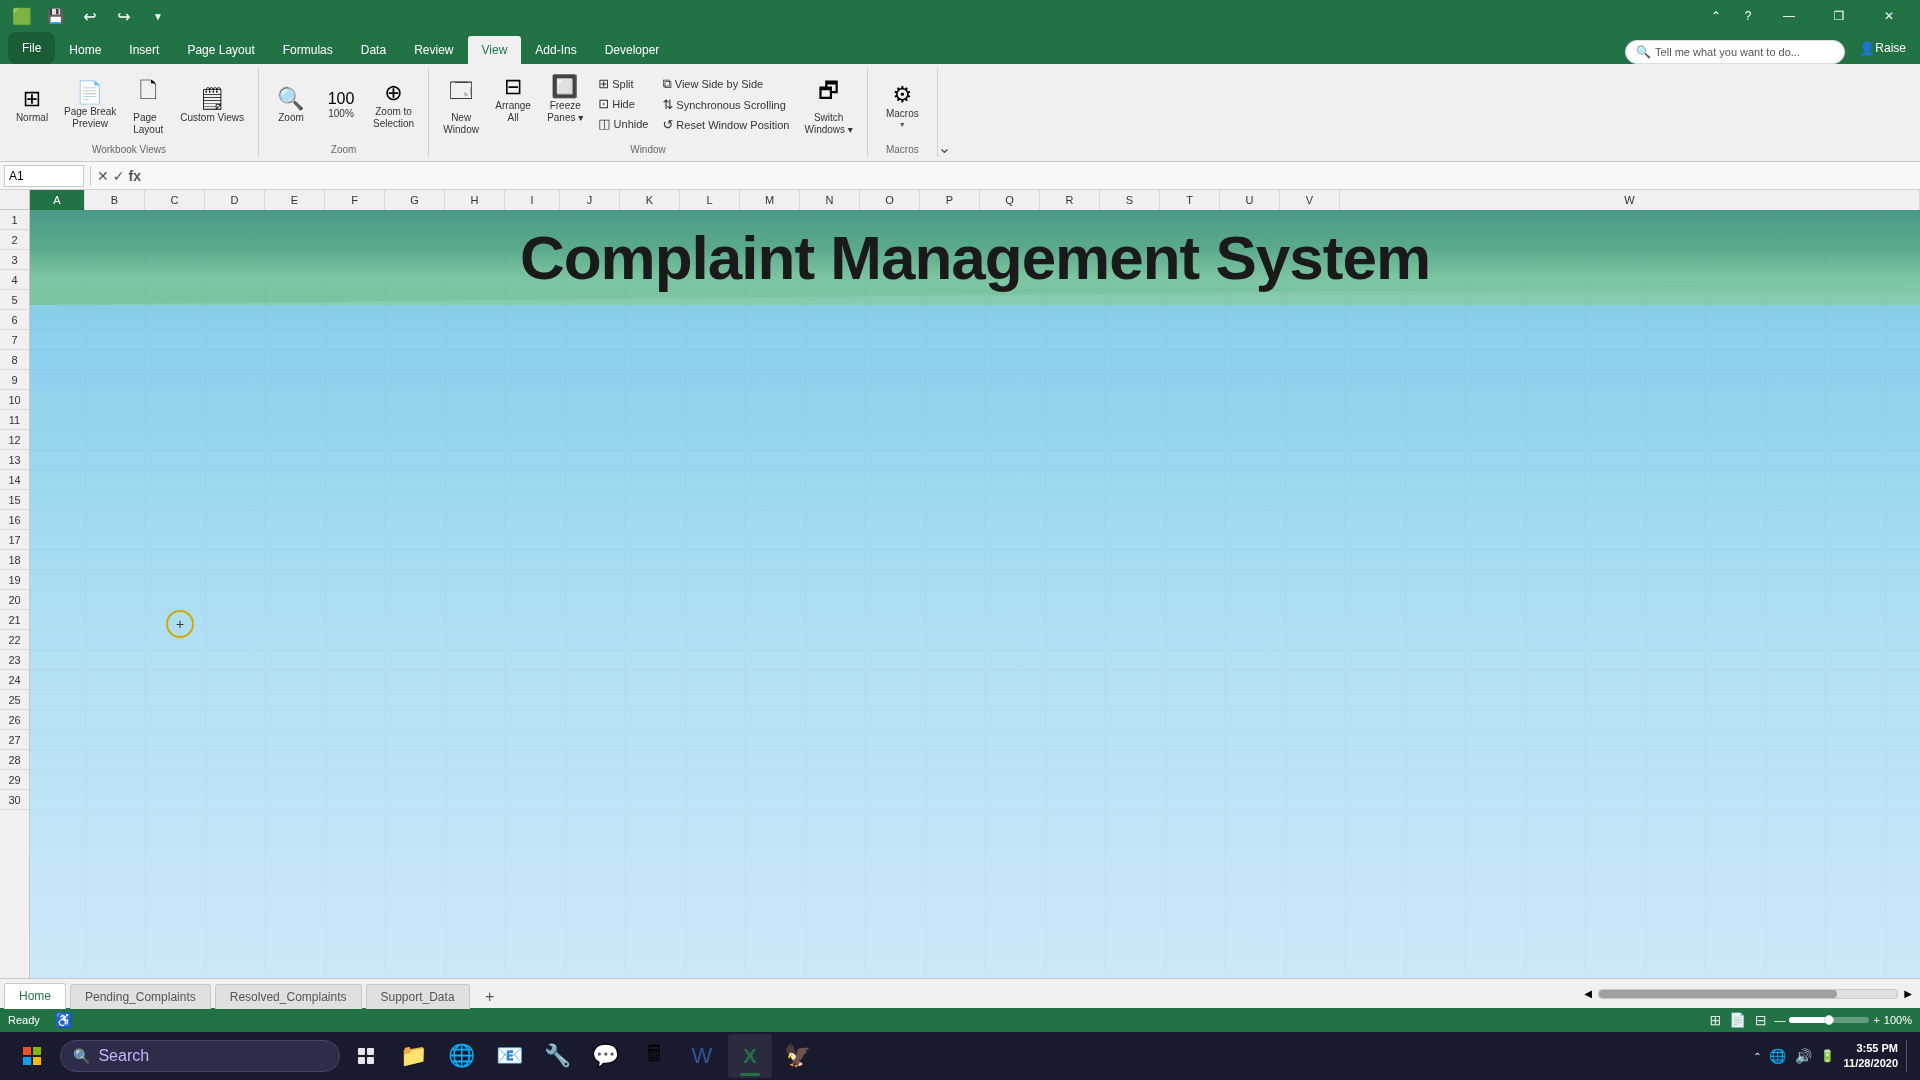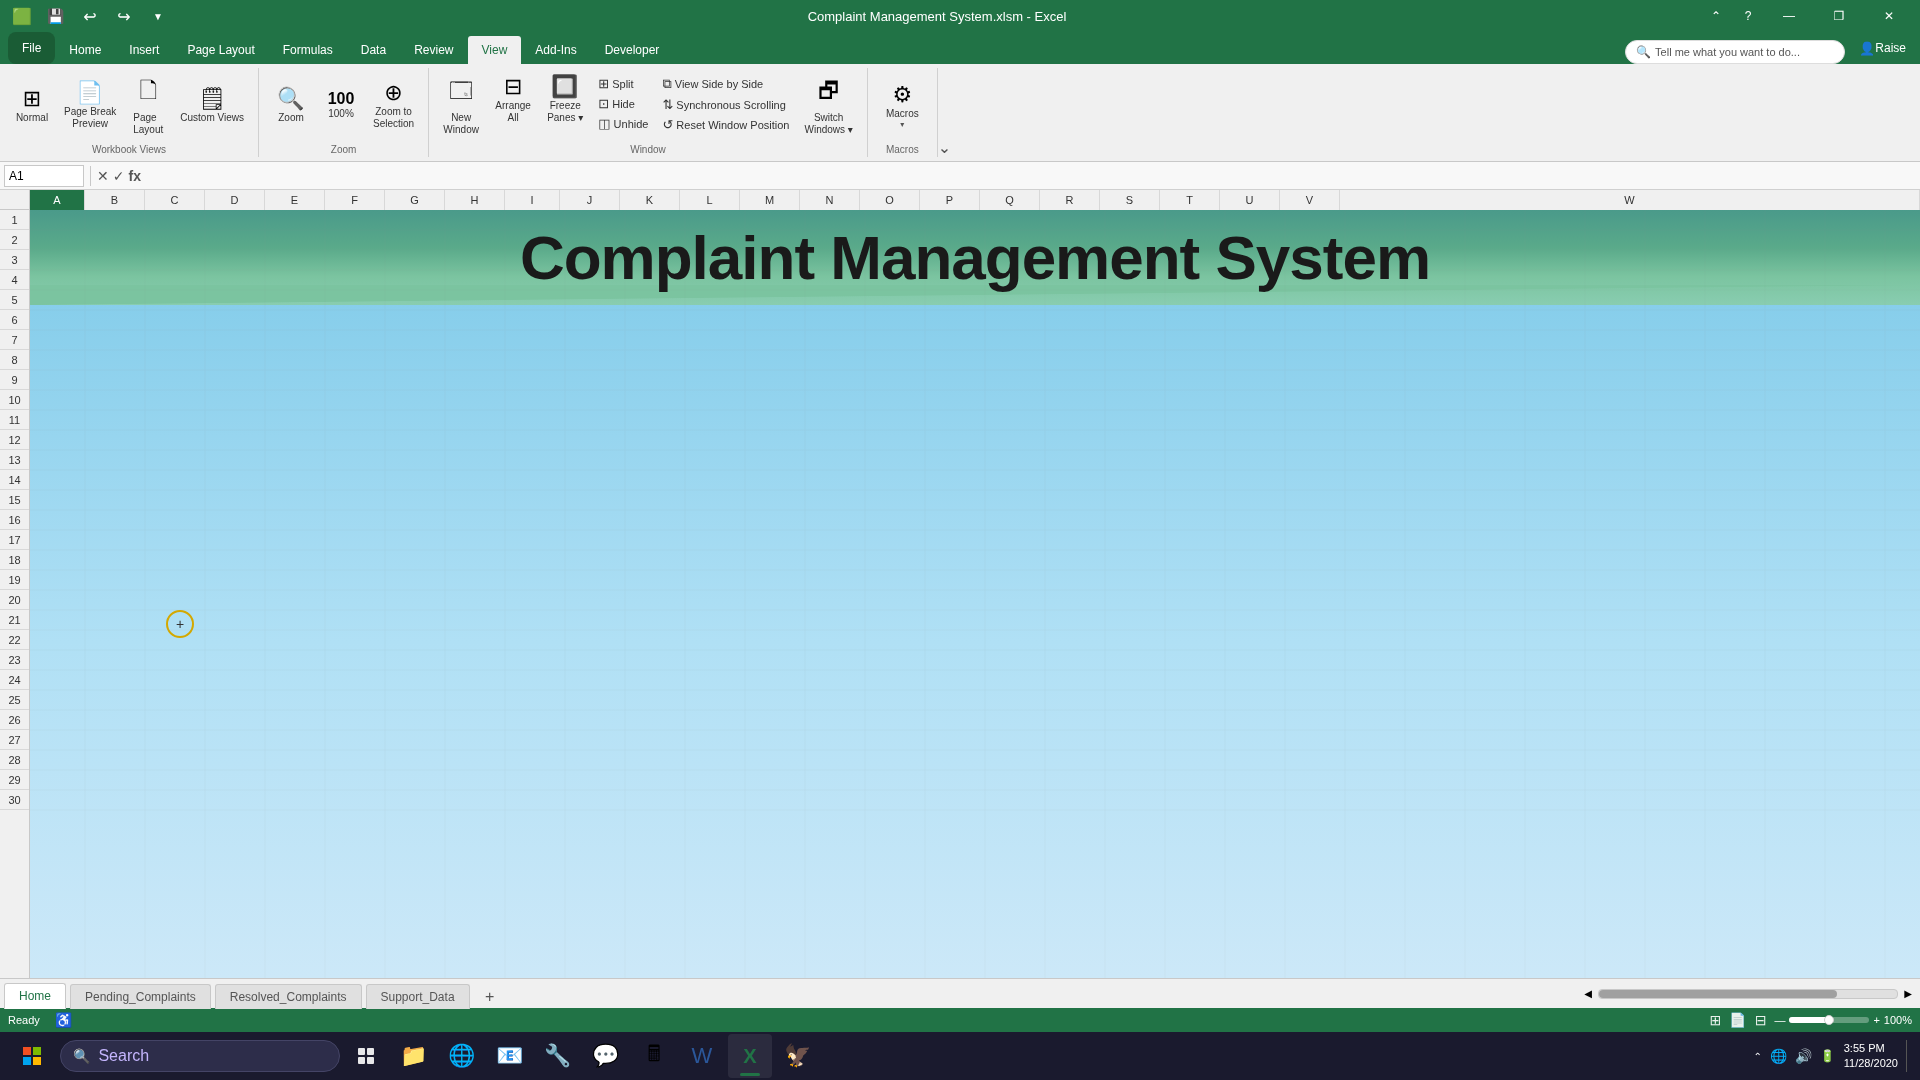--- a/index.html
+++ b/index.html
@@ -347,21 +347,21 @@
       border-radius: 2px;
     }
     #taskbar-right {
       margin-left: auto;
       display: flex;
       align-items: center;
       gap: 8px;
       color: white;
       font-size: 11px;
     }
-    #clock { text-align: left; line-height: 1.4; }
+    #clock { text-align: right; line-height: 1.4; font-weight: bold; }
 
     .split-btn {
       display: flex;
       flex-direction: column;
       align-items: center;
       cursor: pointer;
       padding: 4px 6px;
       border-radius: 3px;
       min-width: 48px;
     }
@@ -404,21 +404,20 @@
 <body>
 
 <div id="title-bar">
   <div id="title-bar-left">
     <div class="quick-access-btn" style="font-size:16px;">🟩</div>
     <div class="quick-access-btn" title="Save">💾</div>
     <div class="quick-access-btn" title="Undo" style="font-size:16px;">↩</div>
     <div class="quick-access-btn" title="Redo" style="font-size:16px;">↪</div>
     <div class="quick-access-btn" style="font-size:10px;">▼</div>
   </div>
-  <div id="title-bar-center">Complaint Management System.xlsm - Excel</div>
   <div id="title-bar-right">
     <div class="quick-access-btn" style="font-size:12px;">⌃</div>
     <div class="quick-access-btn" style="font-size:12px;">?</div>
     <button class="title-btn">—</button>
     <button class="title-btn">❐</button>
     <button class="title-btn close">✕</button>
   </div>
 </div>
 
 <div id="ribbon-tabs">
@@ -469,21 +468,21 @@
   </div>
 
 
   <div class="ribbon-group zoom-group">
     <div class="ribbon-btns">
       <div class="split-btn">
         <span class="icon">🔍</span>
         <span class="label">Zoom</span>
       </div>
       <div class="split-btn">
-        <span class="icon" style="font-size:16px; font-weight:bold;text-align:center;">100</span>
+        <span class="icon" style="font-size:16px; font-weight:normal;text-align:center;">100</span>
         <span class="label">100%</span>
       </div>
       <div class="split-btn">
         <span class="icon">⊕</span>
         <span class="label" style="text-align:center;font-size:10px;">Zoom to<br>Selection</span>
       </div>
     </div>
     <span class="ribbon-group-label">Zoom</span>
   </div>
 

